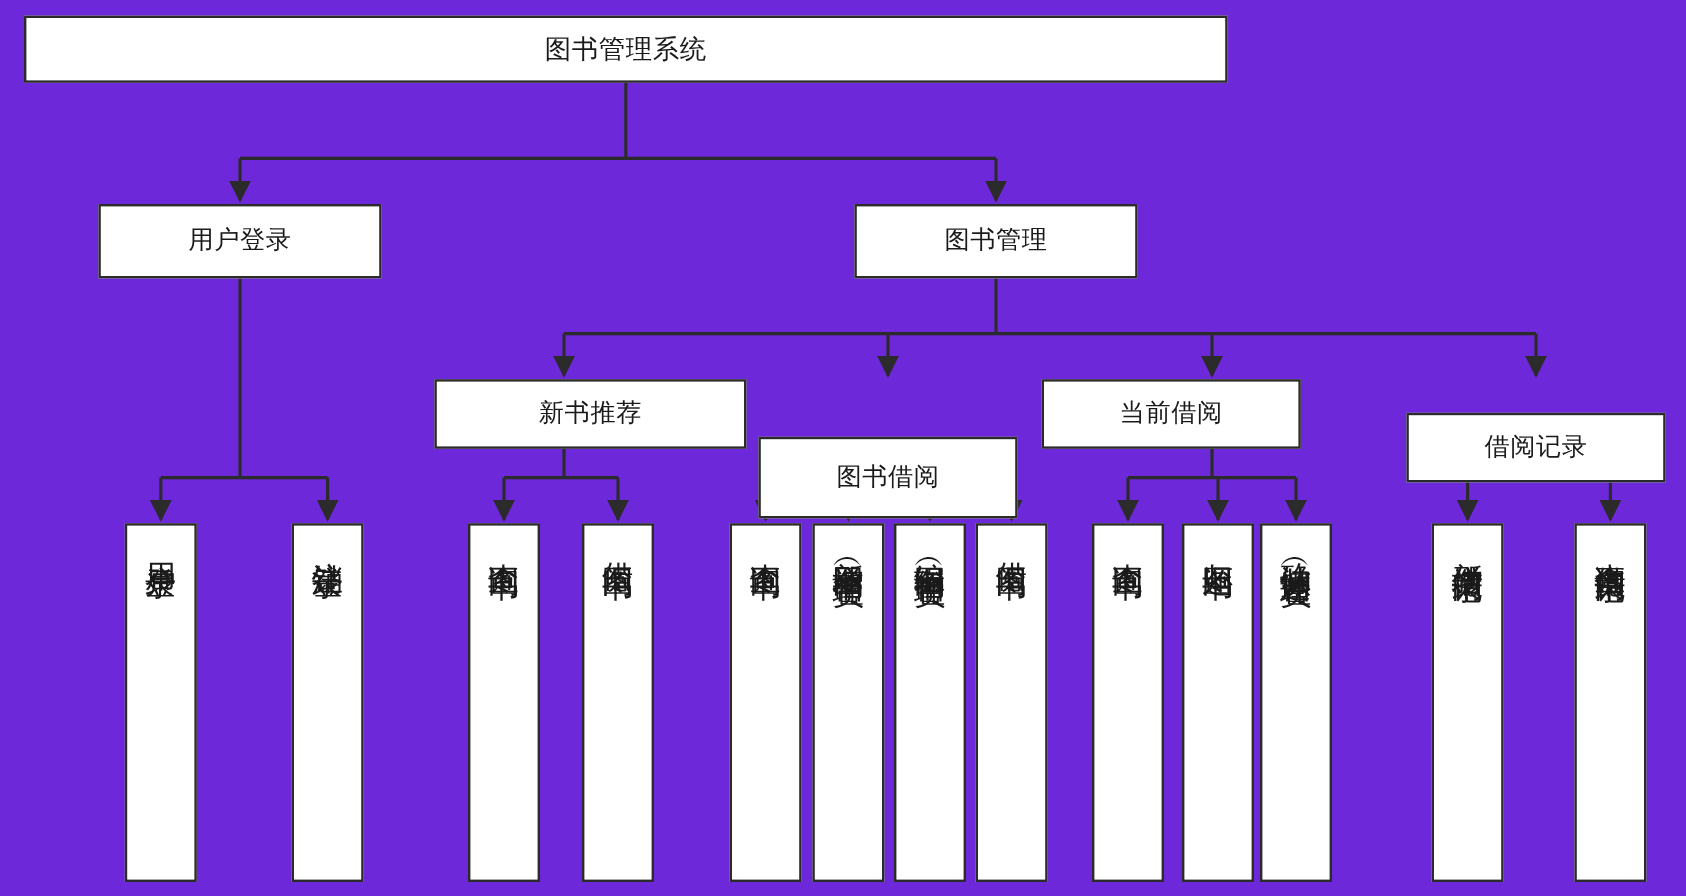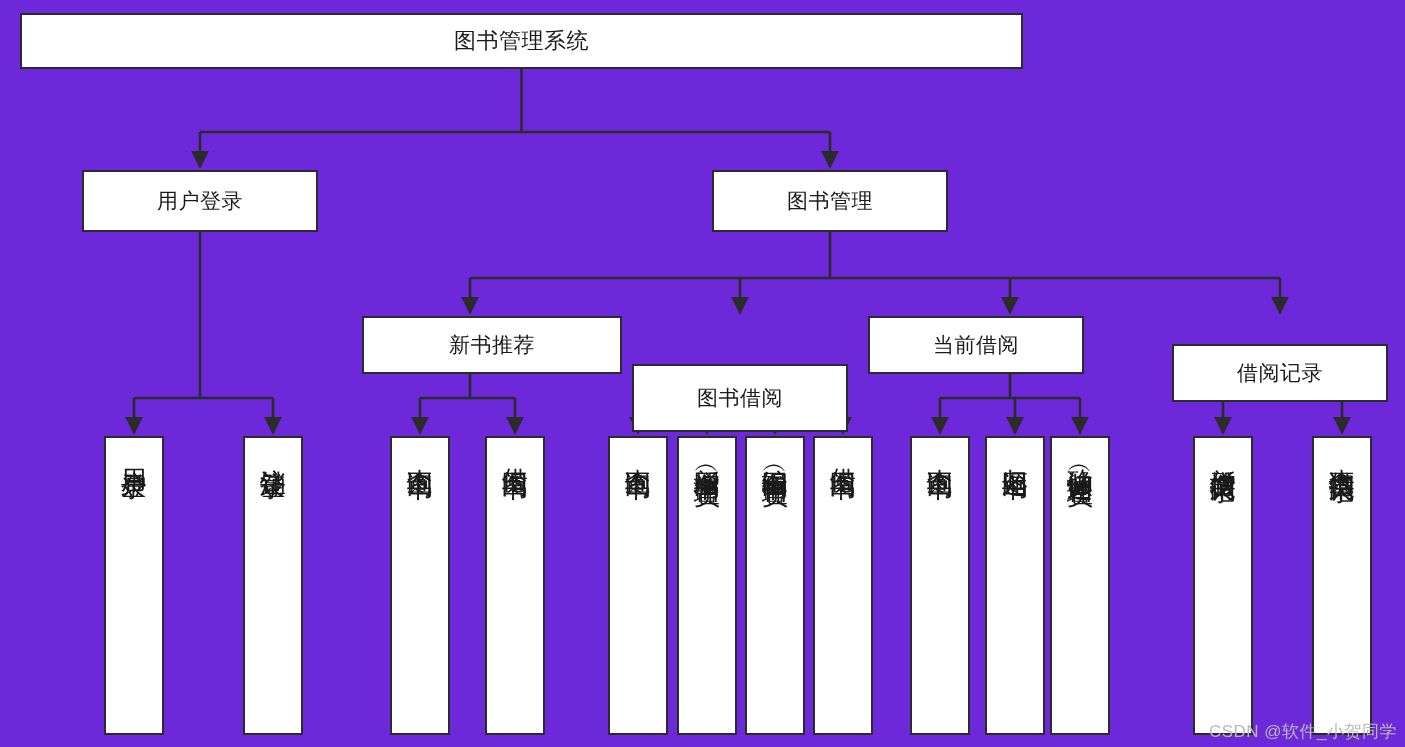--- a/index.html
+++ b/index.html
@@ -169,14 +169,13 @@
         <span class="label">确认归还（管理员）</span>
       </div>
       <div class="node vertical leaf" style="left: 1193px; top: 436px; width: 60px; height: 299px;">
         <span class="label">新增借阅记录</span>
       </div>
       <div class="node vertical leaf" style="left: 1312px; top: 436px; width: 60px; height: 299px;">
         <span class="label">查询借阅记录</span>
       </div>
     </div>
 
-  <div id="watermark">CSDN @软件_小贺同学</div>
 </div>
 
 </body></html>

